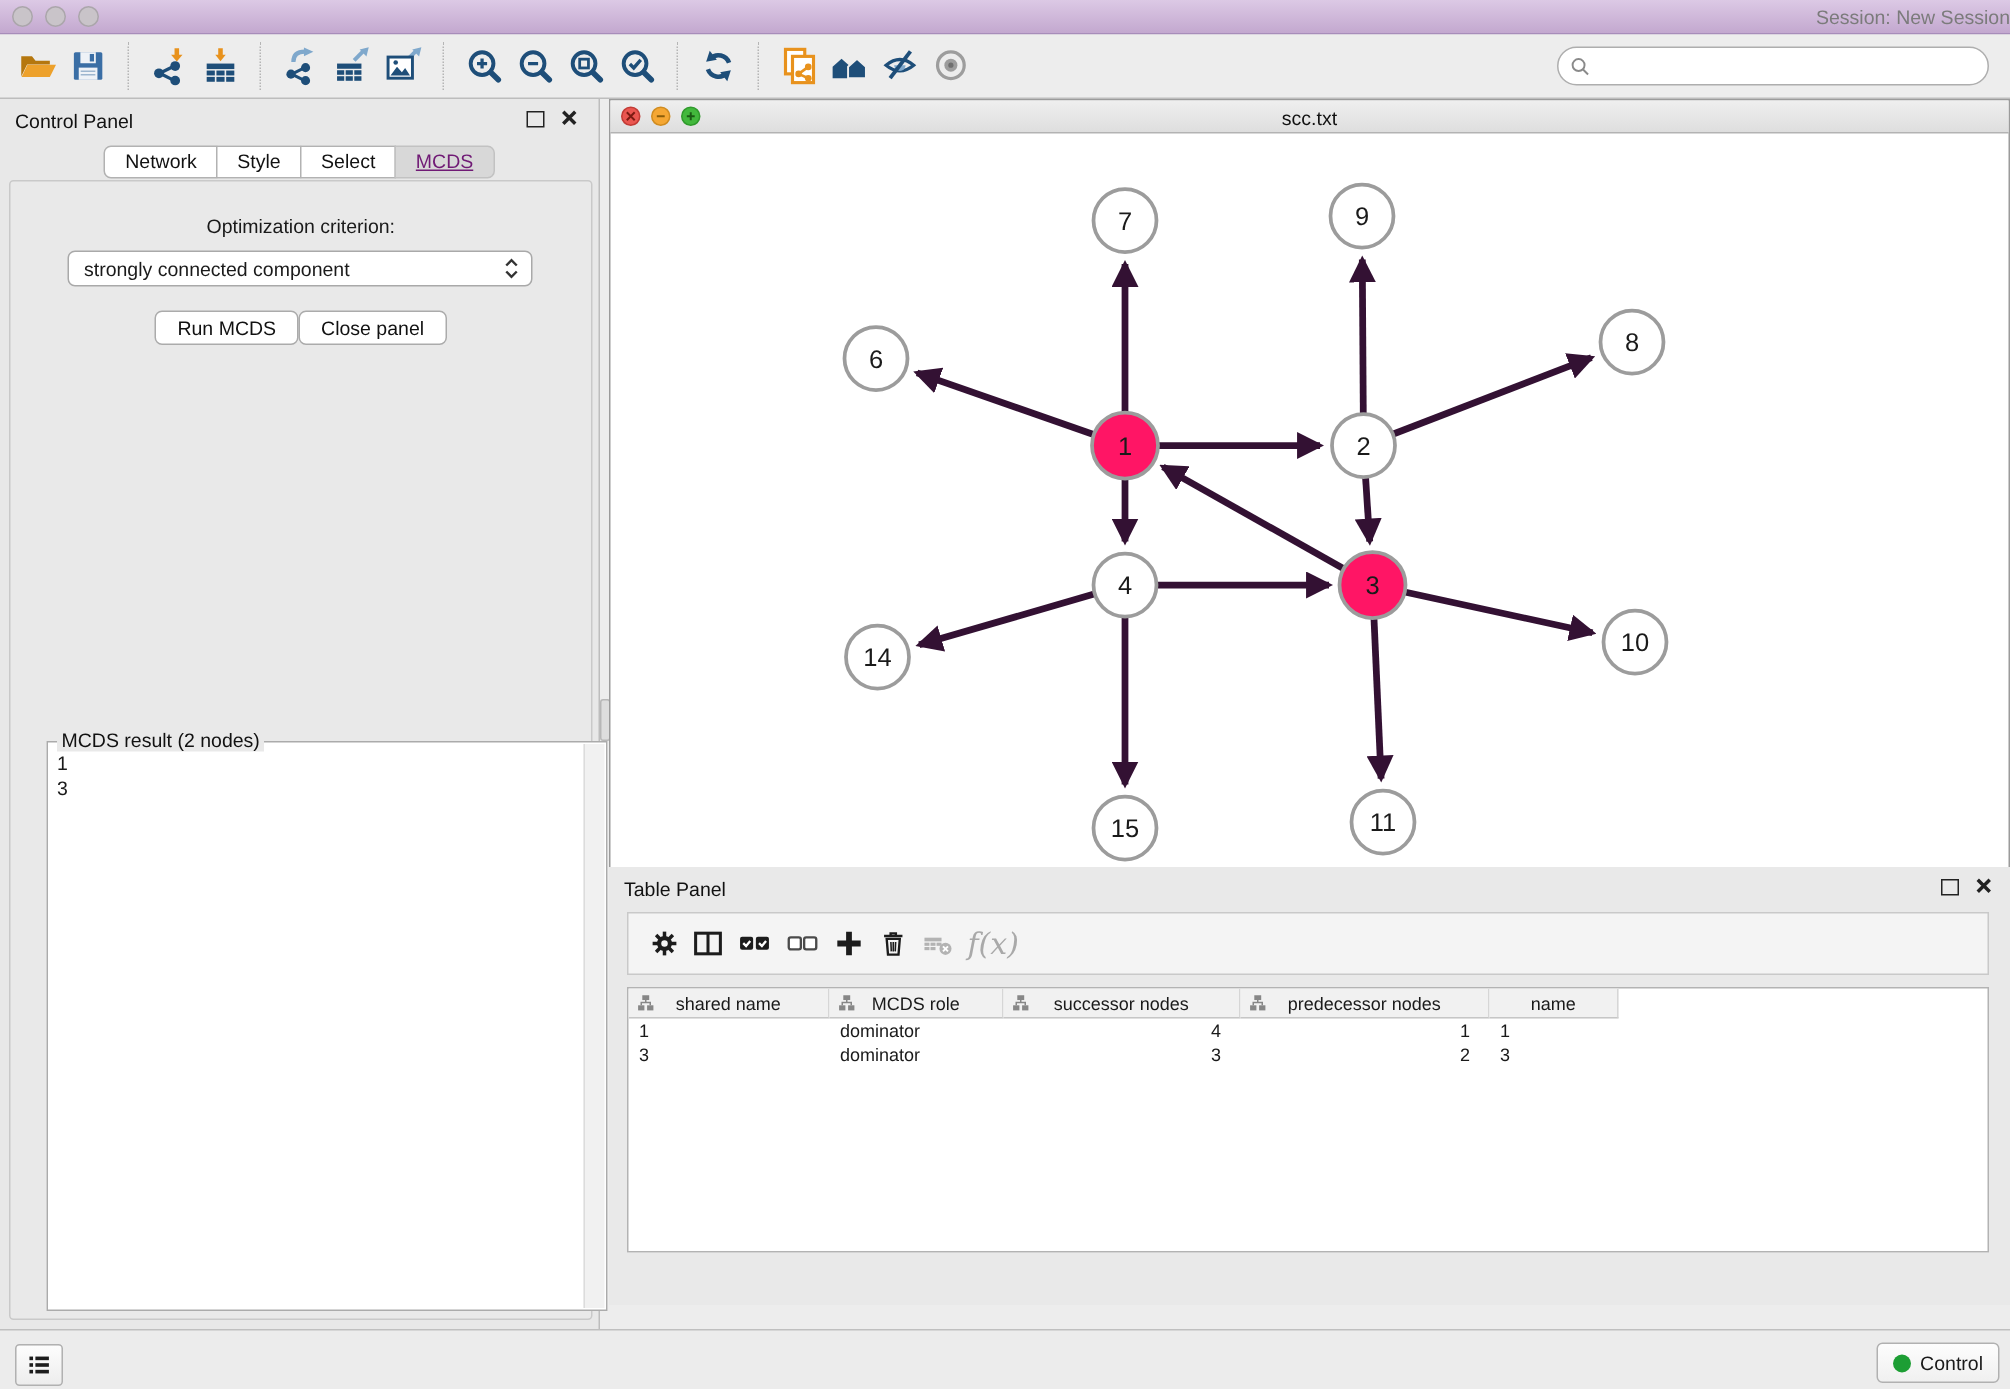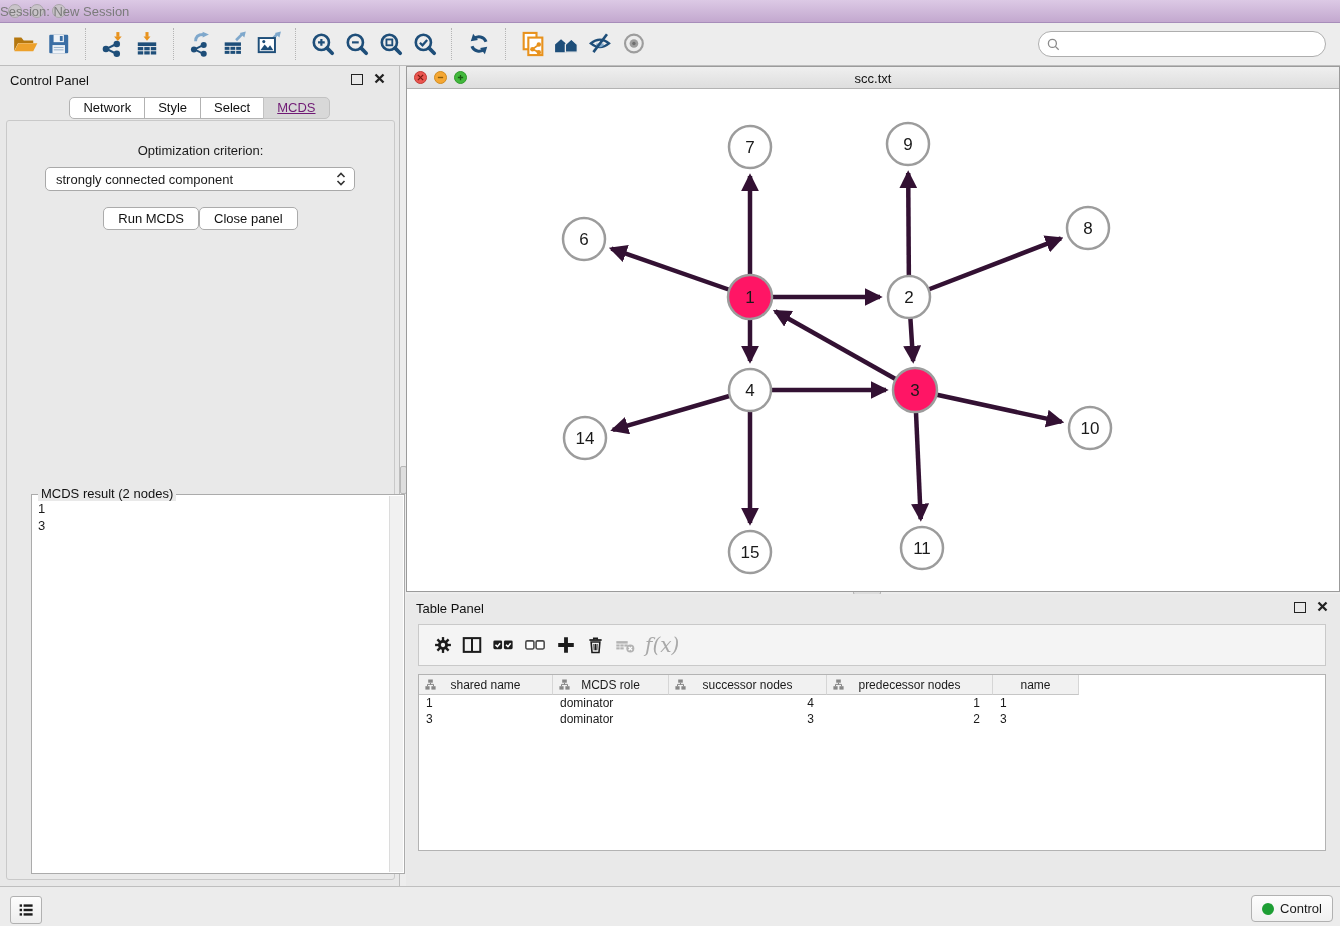--- a/index.html
+++ b/index.html
@@ -7,21 +7,21 @@
        font-family:"Liberation Sans",sans-serif;color:#1a1a1a;overflow:hidden;
        -webkit-font-smoothing:antialiased;}
   .abs{position:absolute;}
 
   
   .titlebar{left:0;top:0;width:1340px;height:22px;
     background:linear-gradient(#dcc9e5,#c3a8cf);border-bottom:1px solid #a78dba;
     display:flex;align-items:center;}
   .tl-dot{width:12px;height:12px;border-radius:50%;background:#c9c4c9;
     border:1px solid #aba6ab;margin-left:8px;}
-  .win-title{position:absolute;left:0;right:0;text-align:left;
+  .win-title{position:absolute;left:0;right:0;text-align:right;
     font-size:13px;color:#7b7b7b;}
 
   
   .toolbar{left:0;top:23px;width:1340px;height:43px;background:#ededed;
     border-bottom:1px solid #bdbdbd;display:flex;align-items:center;padding:0 8px;box-sizing:border-box;}
   .tbtn{width:34px;height:34px;display:flex;align-items:center;justify-content:center;flex:0 0 auto;}
   .tsep{width:1px;height:32px;border-left:1px dotted #b5b5b5;margin:0 9px;flex:0 0 auto;}
   .searchbox{margin-left:auto;margin-right:6px;width:288px;height:26px;background:#fff;
     border:1px solid #aeaeae;border-radius:13px;display:flex;align-items:center;padding-left:8px;box-sizing:border-box;}
   .searchbox input{border:none;outline:none;flex:1;font-size:13px;background:transparent;
@@ -63,21 +63,21 @@
   .net-window{left:406px;top:66px;width:934px;height:526px;background:#fff;
     border:1px solid #9b9b9b;box-sizing:border-box;}
   .net-titlebar{position:absolute;left:0;top:0;width:100%;height:22px;
     background:linear-gradient(#efefef,#dedede);border-bottom:1px solid #b3b3b3;box-sizing:border-box;}
   .net-title{position:absolute;left:0;right:0;top:4px;text-align:center;font-size:13px;color:#111;}
   .traffic{position:absolute;top:4px;width:13px;height:13px;border-radius:50%;
     display:flex;align-items:center;justify-content:center;box-sizing:border-box;}
   .net-canvas{position:absolute;left:0;top:22px;width:932px;height:502px;}
 
   
-  .table-panel{left:406px;top:594px;width:934px;height:292px;background:#e9e9e9;}
+  .table-panel{left:406px;top:578px;width:934px;height:292px;background:#e9e9e9;}
   .tp-toolbar{position:absolute;left:12px;top:30px;width:908px;height:42px;background:#f4f4f4;
     border:1px solid #c9c9c9;box-sizing:border-box;display:flex;align-items:center;gap:8px;padding-left:14px;}
   .fx{font-family:"DejaVu Serif",serif;font-style:italic;font-size:20px;color:#a9a9a9;}
   .tbl{position:absolute;left:12px;top:80px;width:908px;height:177px;background:#fff;
     border:1px solid #b3b3b3;box-sizing:border-box;overflow:hidden;}
   .thead{display:flex;height:20px;}
   .th{position:relative;background:#f1f1f1;border-right:1px solid #d6d6d6;border-bottom:1px solid #c6c6c6;
     box-sizing:border-box;display:flex;align-items:center;justify-content:center;font-size:12px;flex:0 0 auto;}
   .th svg{position:absolute;left:6px;top:4px;}
   .tr{display:flex;height:16px;align-items:center;}

